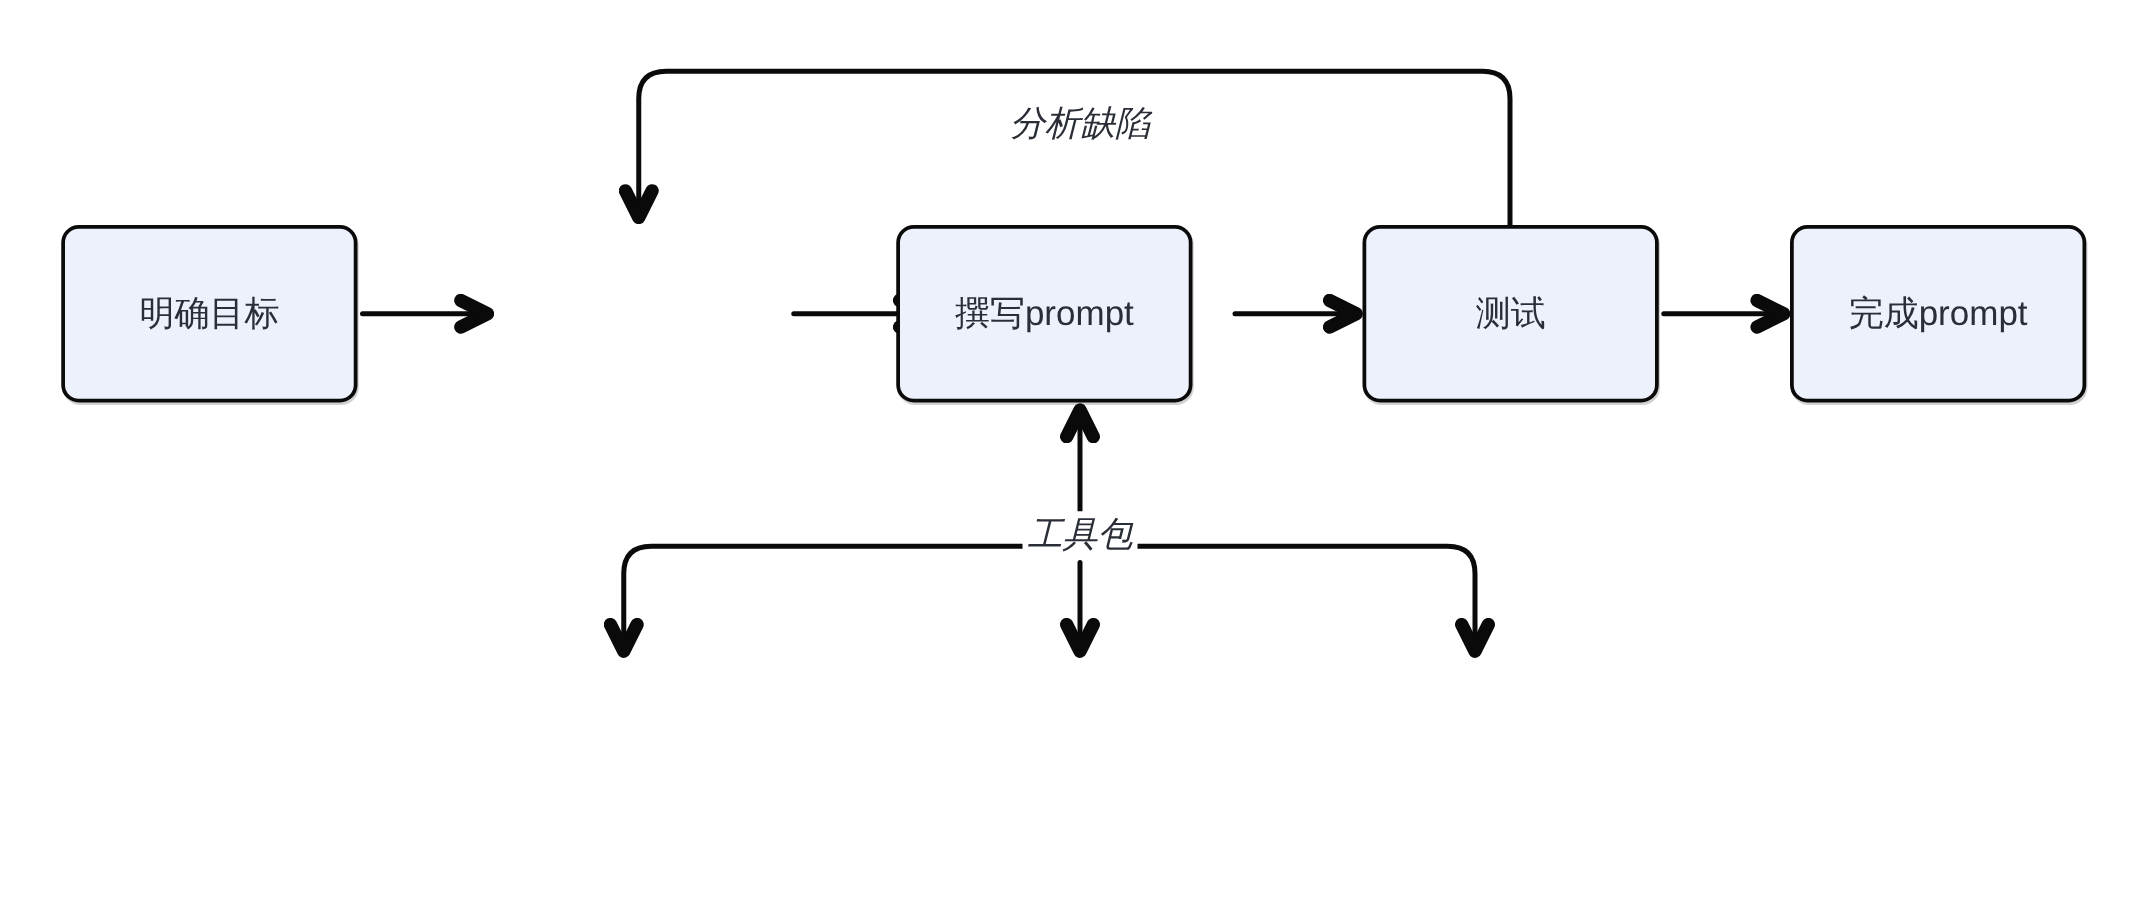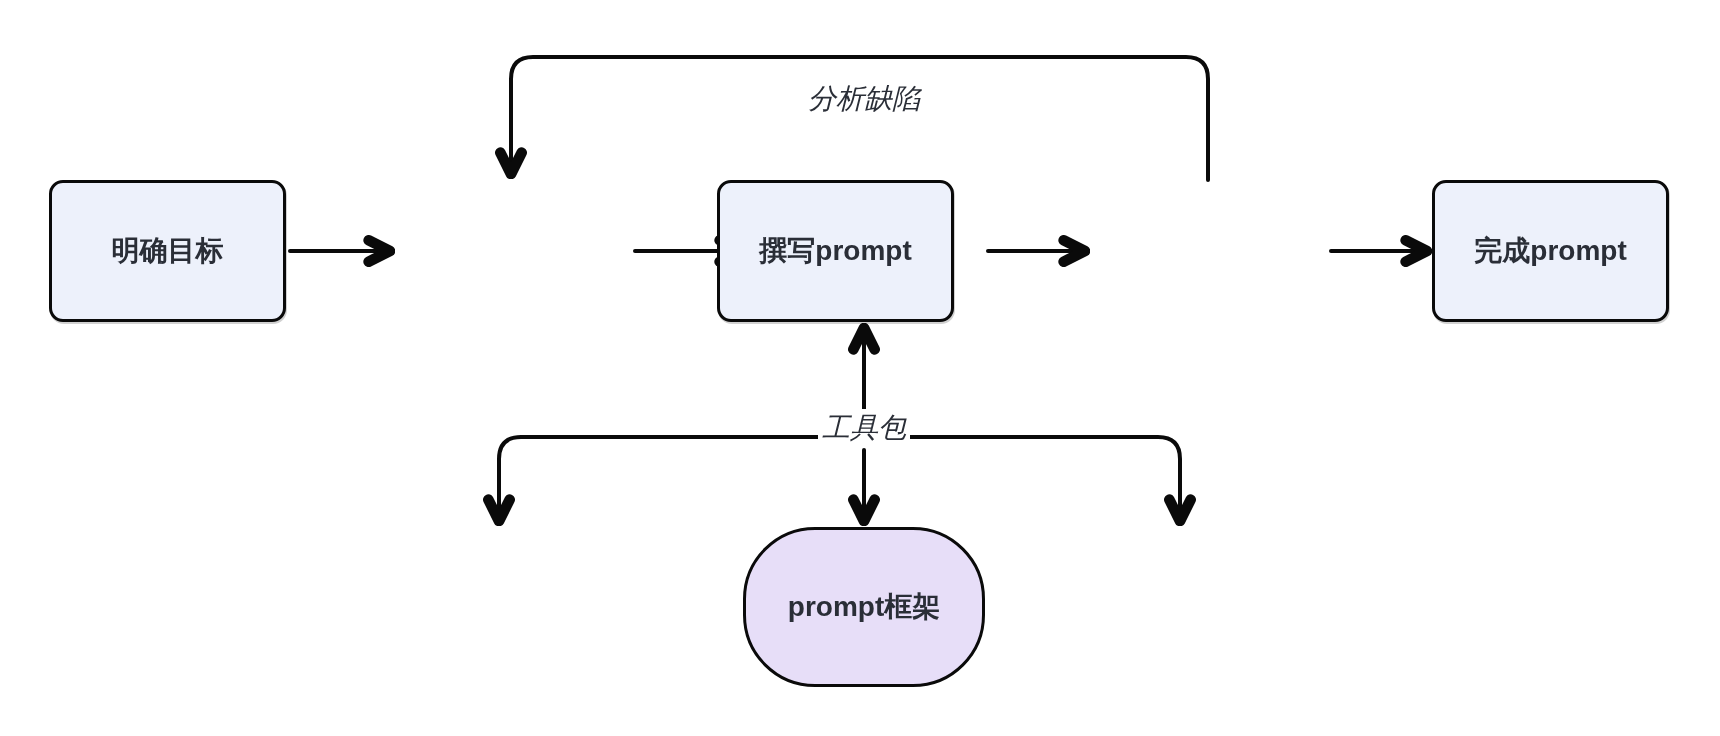--- a/index.html
+++ b/index.html
@@ -15,21 +15,21 @@
     position:relative;width:1720px;height:736px;background:var(--bg);
     overflow:hidden;
     font-family:"Liberation Sans","DejaVu Sans",sans-serif;
     color:var(--text);
   }
   #connectors{position:absolute;left:0;top:0;width:1720px;height:736px;}
   #connectors path{fill:none;stroke:var(--stroke);stroke-width:4;stroke-linecap:round;}
   .node{
     position:absolute;display:flex;align-items:center;justify-content:center;
     text-align:left;box-sizing:border-box;
-    font-size:28px;line-height:1.35;color:var(--text);font-weight:bold;
+    font-size:28px;line-height:1.35;color:var(--text);
   }
   .process{
     width:237px;height:142px;top:180px;
     background:var(--process-fill);
     border:3px solid var(--stroke);
     border-radius:14px;
     box-shadow:1px 2px 0 rgba(0,0,0,0.18);
   }
   .tool{
     width:242px;height:160px;top:527px;
@@ -71,21 +71,21 @@
     <path d="M 1208,180 L 1208,79 Q 1208,57 1186,57 L 533,57 Q 511,57 511,79 L 511,174" marker-end="url(#arrow)"></path>
 
     <path d="M 864,410 L 864,328" marker-end="url(#arrow)"></path>
     <path d="M 864,450 L 864,521" marker-end="url(#arrow)"></path>
     <path d="M 820,437 L 521,437 Q 499,437 499,459 L 499,521" marker-end="url(#arrow)"></path>
     <path d="M 908,437 L 1158,437 Q 1180,437 1180,459 L 1180,521" marker-end="url(#arrow)"></path>
   </svg>
 
   <div class="node process" style="left:49px">明确目标</div>
   <div class="node process" style="left:717px">撰写prompt</div>
+  <div class="node process" style="left:1090px">测试</div>
   <div class="node process" style="left:1432px">完成prompt</div>
 
   <div class="edge-label" style="left:864px;top:99px">分析缺陷</div>
   <div class="edge-label" style="left:864px;top:428px">工具包</div>
 
-  <div class="node tool" style="left:743px">prompt框架</div>
 
 
 </div>
 
 </body></html>

